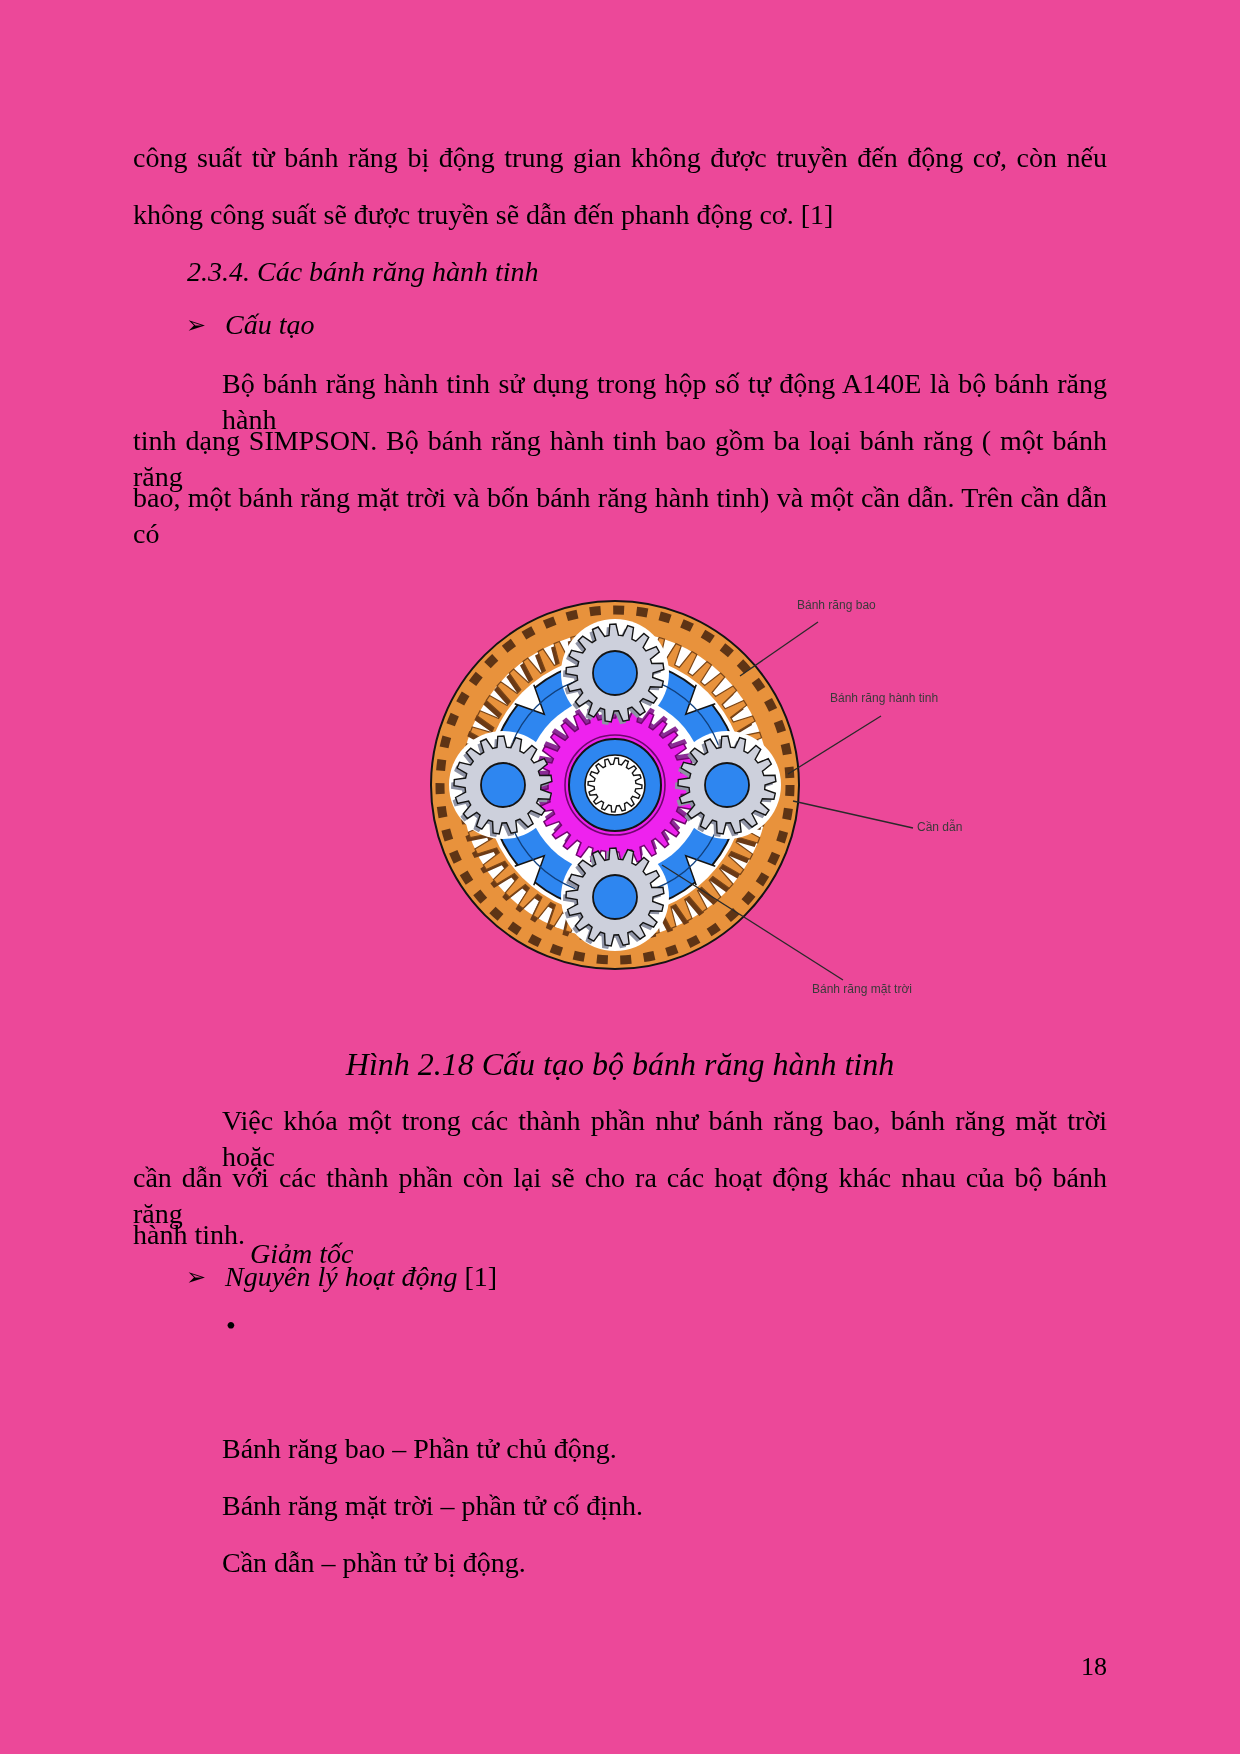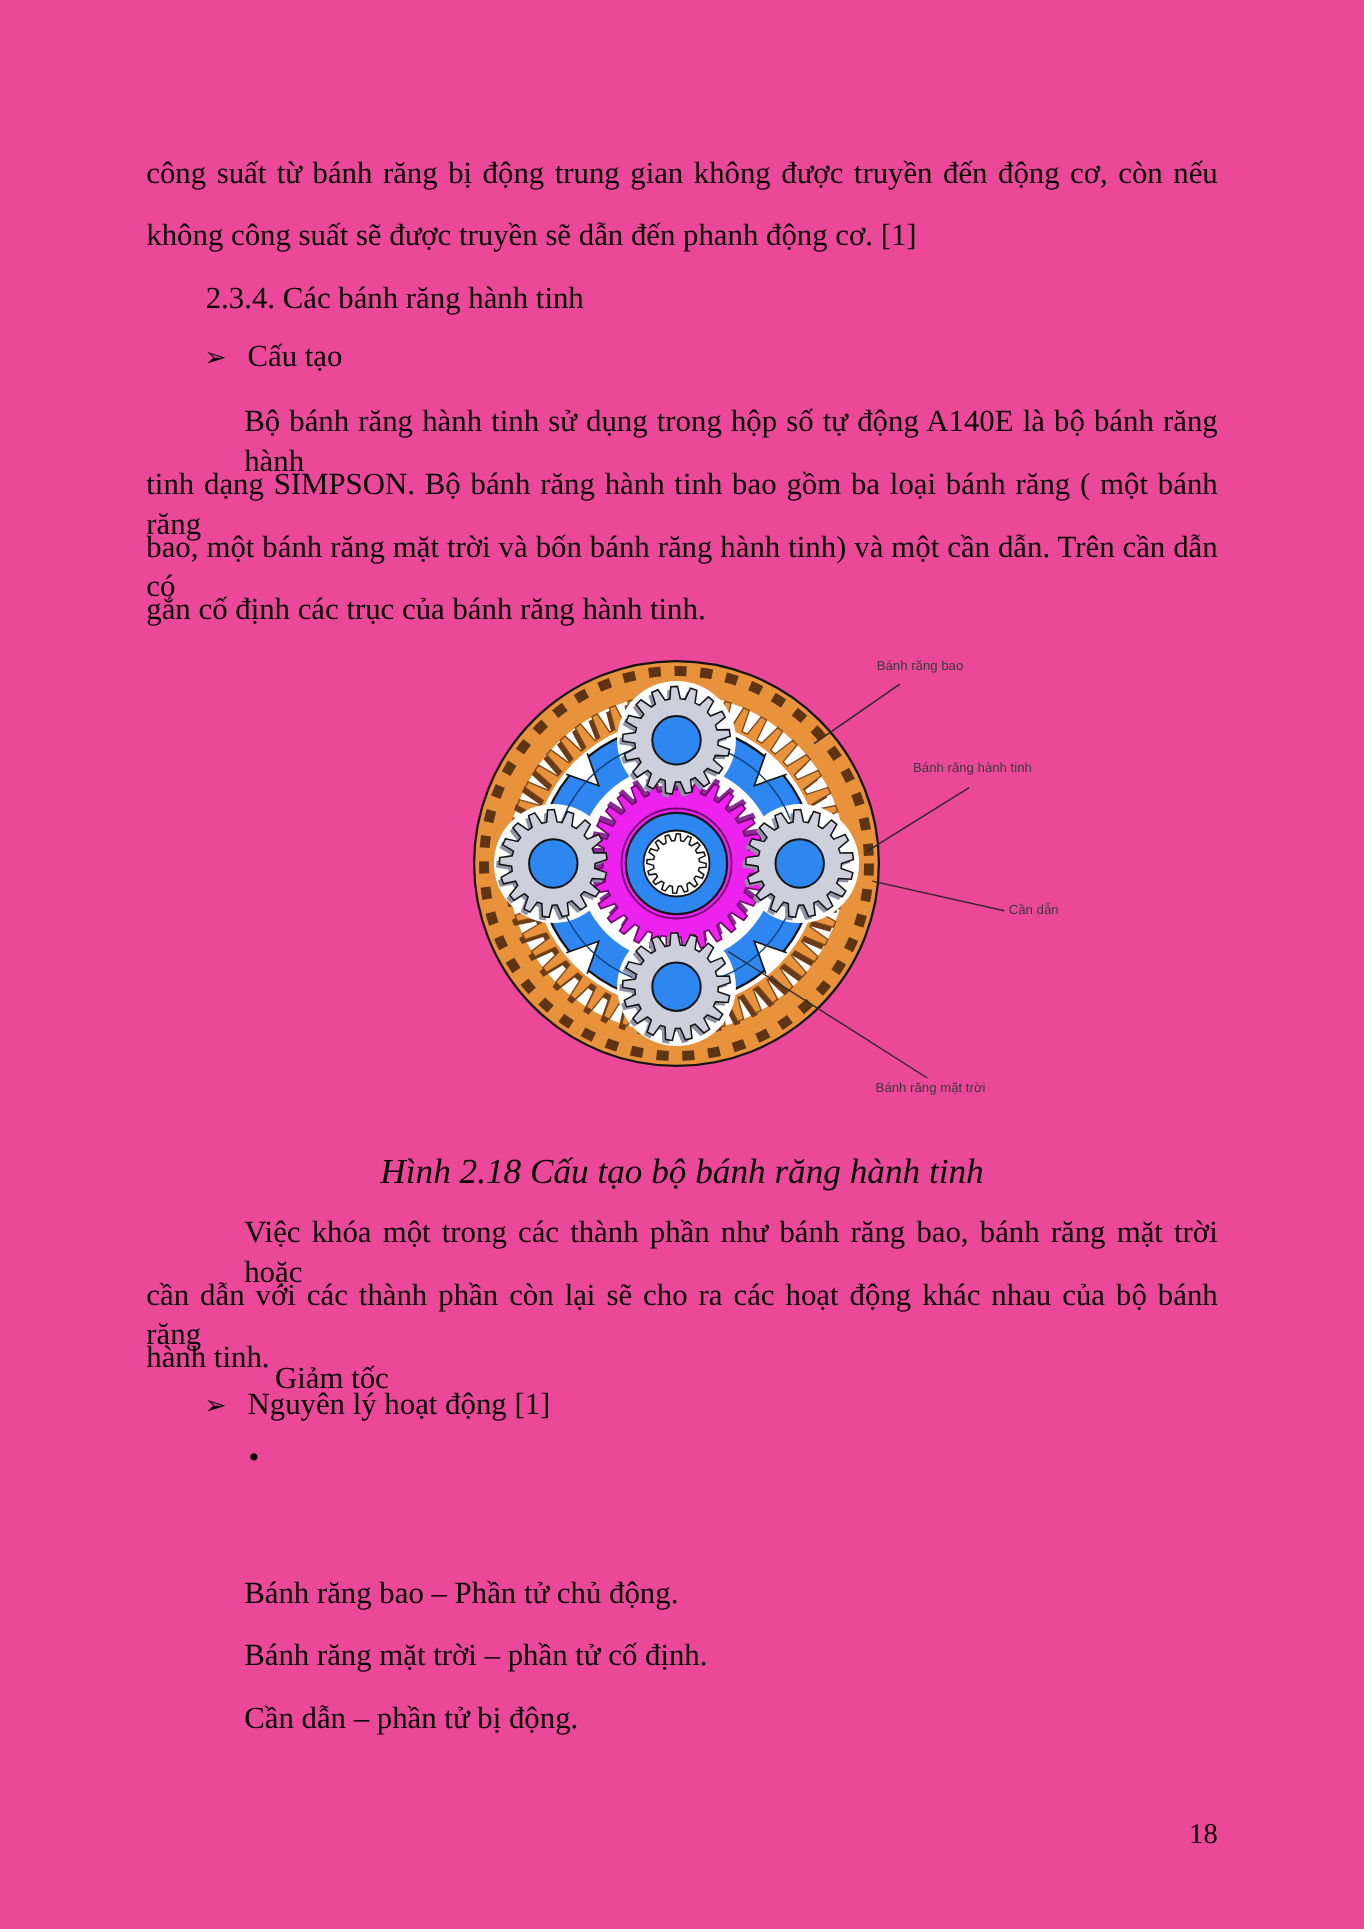--- a/index.html
+++ b/index.html
@@ -7,21 +7,21 @@
     position:relative; width:1240px; height:1754px; background:#ec4899;
     font-family:"Liberation Serif", serif; color:#000;
     overflow:hidden;
   }
   .ln {
     position:absolute; left:133px; width:974px;
     font-size:28px; line-height:36px; white-space:nowrap;
   }
   .just { white-space:normal; text-align:justify; text-align-last:justify; }
   .indent { left:222px; width:885px; }
-  .it { }
+  .it { font-style:italic; }
   .marker {
     position:absolute; font-size:24px; line-height:36px;
     font-family:"DejaVu Sans", sans-serif;
   }
   .dotmark { font-size:28px; font-family:"Liberation Serif", serif; }
   .caption {
     position:absolute; left:133px; width:974px; top:1046px;
     font-size:32px; line-height:36px; text-align:center; font-style:italic;
   }
   .pagenum {
@@ -33,39 +33,38 @@
   }
   .figure svg { position:absolute; left:0; top:0; }
   .figlabel {
     position:absolute; white-space:nowrap;
     font-family:"Liberation Sans", sans-serif;
     font-size:12px; color:#3a3a3a;
   }
   .lbl-ring    { left:417px; top:63px;  }
   .lbl-planet  { left:450px; top:156px; }
   .lbl-carrier { left:537px; top:285px; }
-  .lbl-sun     { left:416px; top:447px; }
+  .lbl-sun     { left:432px; top:447px; }
 </style>
 </head>
 <body>
 
 <div class="page">
 
   <div class="ln just" style="top:140px">công suất từ bánh răng bị động trung gian không được truyền đến động cơ, còn nếu</div>
   <div class="ln" style="top:197px">không công suất sẽ được truyền sẽ dẫn đến phanh động cơ. [1]</div>
 
   <div class="ln it" style="top:254px;left:187px">2.3.4. Các bánh răng hành tinh</div>
 
   <span class="marker" style="top:307px;left:186px">➢</span>
   <div class="ln it" style="top:307px;left:225px">Cấu tạo</div>
 
   <div class="ln just indent" style="top:366px">Bộ bánh răng hành tinh sử dụng trong hộp số tự động A140E là bộ bánh răng hành</div>
   <div class="ln just" style="top:480px">bao, một bánh răng mặt trời và bốn bánh răng hành tinh) và một cần dẫn. Trên cần dẫn có</div>
   <div class="ln just" style="top:423px">tinh dạng SIMPSON. Bộ bánh răng hành tinh bao gồm ba loại bánh răng ( một bánh răng</div>
-  <div class="ln" style="top:537px">gắn cố định các trục của bánh răng hành tinh.</div>
 
   <div class="figure">
     <svg width="680" height="490">
       <g id="gearlayer">
           <circle cx="235" cy="250" r="184" fill="#e8923c" stroke="#141414" stroke-width="2"></circle>
           <circle cx="235" cy="250" r="175" fill="none" stroke="#5e3415" stroke-width="9" stroke-dasharray="11 12.5"></circle>
           <circle cx="235" cy="250" r="154" fill="#ffffff"></circle>
           <path d="M386.0 254.0L385.9 259.7L365.8 261.2L365.4 266.5L385.0 271.9L384.2 277.6L364.1 276.7L363.1 281.9L381.8 289.5L380.4 295.1L360.5 291.8L359.0 296.9L376.7 306.7L374.7 312.0L355.3 306.5L353.1 311.3L369.6 323.1L367.0 328.2L348.4 320.5L345.6 325.0L360.7 338.6L357.4 343.4L339.9 333.5L336.6 337.7L350.0 353.0L346.2 357.3L329.9 345.5L326.2 349.3L337.7 366.0L333.4 369.9L318.6 356.2L314.5 359.6L324.0 377.5L319.3 380.9L306.2 365.6L301.7 368.5L309.0 387.4L304.0 390.1L292.7 373.5L287.9 375.8L293.0 395.4L287.7 397.6L278.4 379.7L273.4 381.4L276.2 401.5L270.6 403.1L263.5 384.2L258.3 385.4L258.7 405.7L253.1 406.6L248.2 387.0L242.9 387.6L241.0 407.7L235.2 408.0L232.6 388.0L227.3 387.9L223.0 407.7L217.3 407.3L217.1 387.2L211.8 386.5L205.3 405.7L199.6 404.6L201.7 384.5L196.6 383.2L187.8 401.5L182.4 399.8L186.8 380.1L181.8 378.2L171.0 395.4L165.8 393.0L172.4 374.0L167.7 371.6L155.0 387.4L150.1 384.4L158.9 366.3L154.5 363.3L140.0 377.5L135.5 374.0L146.3 357.0L142.3 353.6L126.3 366.0L122.2 362.0L135.0 346.4L131.4 342.5L114.0 353.0L110.4 348.5L124.9 334.5L121.8 330.2L103.3 338.6L100.3 333.8L116.3 321.5L113.7 316.9L94.4 323.1L91.9 317.9L109.2 307.6L107.2 302.7L87.3 306.7L85.4 301.2L103.8 293.0L102.4 287.9L82.2 289.5L80.9 283.9L100.1 277.9L99.3 272.6L79.0 271.9L78.5 266.2L98.3 262.4L98.0 257.1L78.0 254.0L78.1 248.3L98.2 246.8L98.6 241.5L79.0 236.1L79.8 230.4L99.9 231.3L100.9 226.1L82.2 218.5L83.6 212.9L103.5 216.2L105.0 211.1L87.3 201.3L89.3 196.0L108.7 201.5L110.9 196.7L94.4 184.9L97.0 179.8L115.6 187.5L118.4 183.0L103.3 169.4L106.6 164.6L124.1 174.5L127.4 170.3L114.0 155.0L117.8 150.7L134.1 162.5L137.8 158.7L126.3 142.0L130.6 138.1L145.4 151.8L149.5 148.4L140.0 130.5L144.7 127.1L157.8 142.4L162.3 139.5L155.0 120.6L160.0 117.9L171.3 134.5L176.1 132.2L171.0 112.6L176.3 110.4L185.6 128.3L190.6 126.6L187.8 106.5L193.4 104.9L200.5 123.8L205.7 122.6L205.3 102.3L210.9 101.4L215.8 121.0L221.1 120.4L223.0 100.3L228.8 100.0L231.4 120.0L236.7 120.1L241.0 100.3L246.7 100.7L246.9 120.8L252.2 121.5L258.7 102.3L264.4 103.4L262.3 123.5L267.4 124.8L276.2 106.5L281.6 108.2L277.2 127.9L282.2 129.8L293.0 112.6L298.2 115.0L291.6 134.0L296.3 136.4L309.0 120.6L313.9 123.6L305.1 141.7L309.5 144.7L324.0 130.5L328.5 134.0L317.7 151.0L321.7 154.4L337.7 142.0L341.8 146.0L329.0 161.6L332.6 165.5L350.0 155.0L353.6 159.5L339.1 173.5L342.2 177.8L360.7 169.4L363.7 174.2L347.7 186.5L350.3 191.1L369.6 184.9L372.1 190.1L354.8 200.4L356.8 205.3L376.7 201.3L378.6 206.8L360.2 215.0L361.6 220.1L381.8 218.5L383.1 224.1L363.9 230.1L364.7 235.4L385.0 236.1L385.5 241.8L365.7 245.6L366.0 250.9Z" fill="#6b3a16"></path>
           <path d="M389.0 250.0L388.9 255.7L368.8 257.2L368.4 262.5L388.0 267.9L387.2 273.6L367.1 272.7L366.1 277.9L384.8 285.5L383.4 291.1L363.5 287.8L362.0 292.9L379.7 302.7L377.7 308.0L358.3 302.5L356.1 307.3L372.6 319.1L370.0 324.2L351.4 316.5L348.6 321.0L363.7 334.6L360.4 339.4L342.9 329.5L339.6 333.7L353.0 349.0L349.2 353.3L332.9 341.5L329.2 345.3L340.7 362.0L336.4 365.9L321.6 352.2L317.5 355.6L327.0 373.5L322.3 376.9L309.2 361.6L304.7 364.5L312.0 383.4L307.0 386.1L295.7 369.5L290.9 371.8L296.0 391.4L290.7 393.6L281.4 375.7L276.4 377.4L279.2 397.5L273.6 399.1L266.5 380.2L261.3 381.4L261.7 401.7L256.1 402.6L251.2 383.0L245.9 383.6L244.0 403.7L238.2 404.0L235.6 384.0L230.3 383.9L226.0 403.7L220.3 403.3L220.1 383.2L214.8 382.5L208.3 401.7L202.6 400.6L204.7 380.5L199.6 379.2L190.8 397.5L185.4 395.8L189.8 376.1L184.8 374.2L174.0 391.4L168.8 389.0L175.4 370.0L170.7 367.6L158.0 383.4L153.1 380.4L161.9 362.3L157.5 359.3L143.0 373.5L138.5 370.0L149.3 353.0L145.3 349.6L129.3 362.0L125.2 358.0L138.0 342.4L134.4 338.5L117.0 349.0L113.4 344.5L127.9 330.5L124.8 326.2L106.3 334.6L103.3 329.8L119.3 317.5L116.7 312.9L97.4 319.1L94.9 313.9L112.2 303.6L110.2 298.7L90.3 302.7L88.4 297.2L106.8 289.0L105.4 283.9L85.2 285.5L83.9 279.9L103.1 273.9L102.3 268.6L82.0 267.9L81.5 262.2L101.3 258.4L101.0 253.1L81.0 250.0L81.1 244.3L101.2 242.8L101.6 237.5L82.0 232.1L82.8 226.4L102.9 227.3L103.9 222.1L85.2 214.5L86.6 208.9L106.5 212.2L108.0 207.1L90.3 197.3L92.3 192.0L111.7 197.5L113.9 192.7L97.4 180.9L100.0 175.8L118.6 183.5L121.4 179.0L106.3 165.4L109.6 160.6L127.1 170.5L130.4 166.3L117.0 151.0L120.8 146.7L137.1 158.5L140.8 154.7L129.3 138.0L133.6 134.1L148.4 147.8L152.5 144.4L143.0 126.5L147.7 123.1L160.8 138.4L165.3 135.5L158.0 116.6L163.0 113.9L174.3 130.5L179.1 128.2L174.0 108.6L179.3 106.4L188.6 124.3L193.6 122.6L190.8 102.5L196.4 100.9L203.5 119.8L208.7 118.6L208.3 98.3L213.9 97.4L218.8 117.0L224.1 116.4L226.0 96.3L231.8 96.0L234.4 116.0L239.7 116.1L244.0 96.3L249.7 96.7L249.9 116.8L255.2 117.5L261.7 98.3L267.4 99.4L265.3 119.5L270.4 120.8L279.2 102.5L284.6 104.2L280.2 123.9L285.2 125.8L296.0 108.6L301.2 111.0L294.6 130.0L299.3 132.4L312.0 116.6L316.9 119.6L308.1 137.7L312.5 140.7L327.0 126.5L331.5 130.0L320.7 147.0L324.7 150.4L340.7 138.0L344.8 142.0L332.0 157.6L335.6 161.5L353.0 151.0L356.6 155.5L342.1 169.5L345.2 173.8L363.7 165.4L366.7 170.2L350.7 182.5L353.3 187.1L372.6 180.9L375.1 186.1L357.8 196.4L359.8 201.3L379.7 197.3L381.6 202.8L363.2 211.0L364.6 216.1L384.8 214.5L386.1 220.1L366.9 226.1L367.7 231.4L388.0 232.1L388.5 237.8L368.7 241.6L369.0 246.9Z" fill="#e8923c" stroke="#7b4516" stroke-width="1.2"></path>
           <circle cx="235" cy="250" r="131" fill="#ffffff"></circle>

